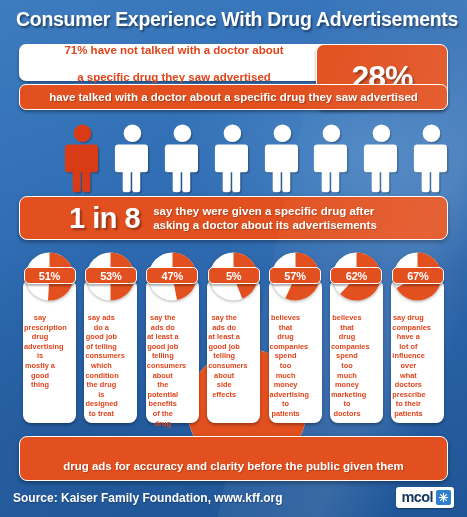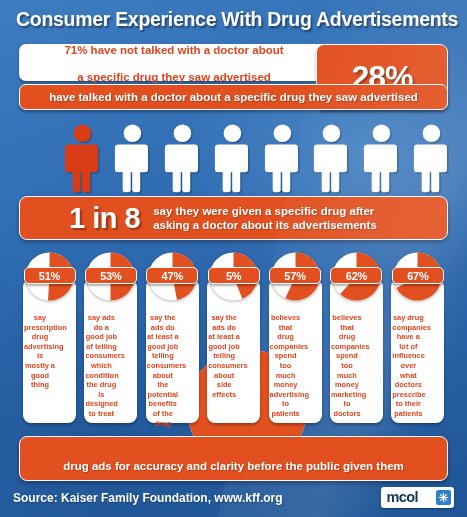--- a/index.html
+++ b/index.html
@@ -259,21 +259,21 @@
   }
   .logo {
     position: absolute;
     right: 13px; top: 487px;
     height: 21px;
     background: #ffffff;
     border-radius: 3px;
     padding: 1px 3px 1px 6px;
     display: flex;
     align-items: center;
-    gap: 18px;
+    gap: 3px;
     box-shadow: 0 1px 2px rgba(0,0,0,0.35);
     z-index: 6;
   }
   .logo-text {
     color: #12365e;
     font-size: 14.5px;
     font-weight: bold;
     letter-spacing: -0.6px;
     line-height: 14.5px;
   }

